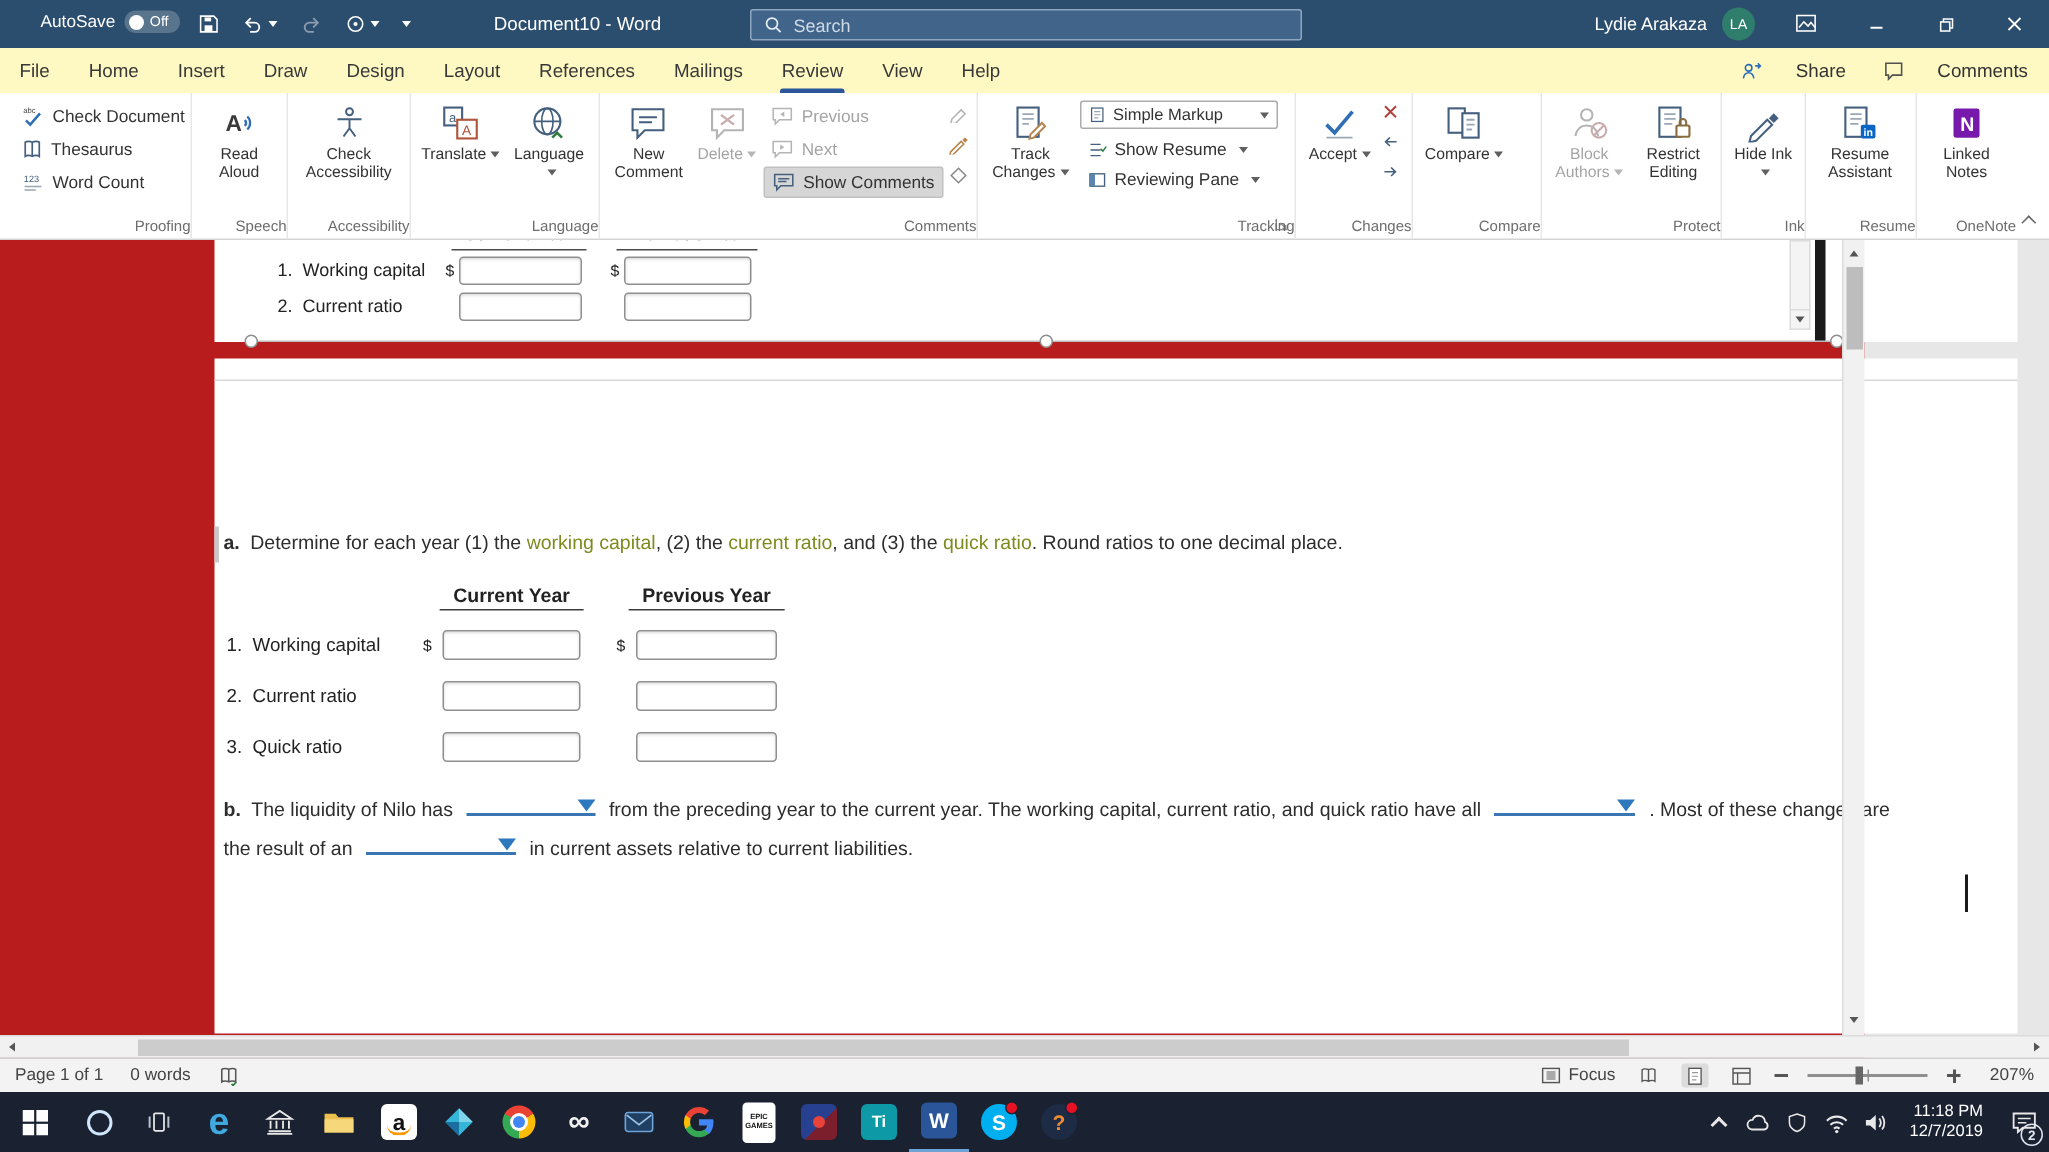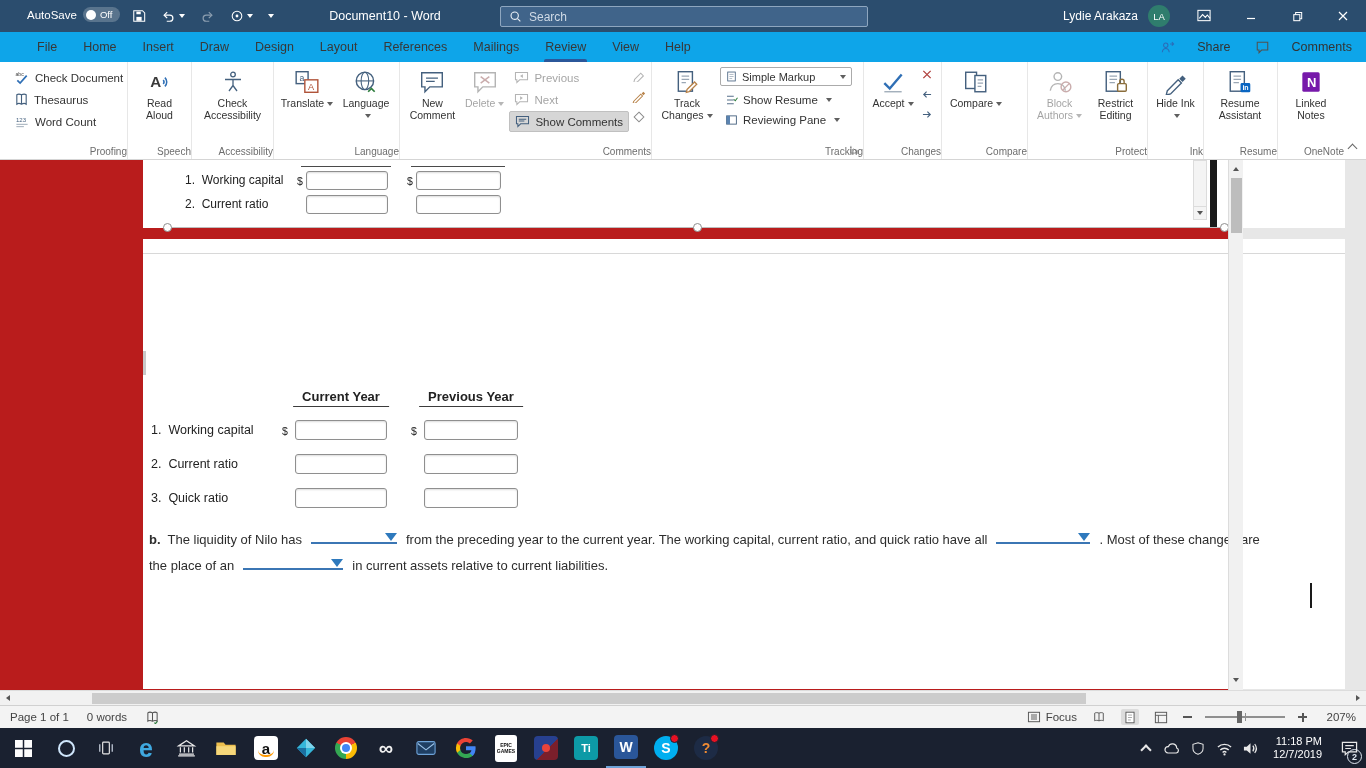--- a/index.html
+++ b/index.html
@@ -20,21 +20,21 @@
   .tb-search{position:absolute;left:500px;top:6px;width:368px;height:21px;background:#40648a;border:1px solid #8ea6bf;border-radius:2px;display:flex;align-items:center;gap:7px;padding:0 8px;}
   .tb-search input{flex:1;background:transparent;border:none;outline:none;color:#eaf1f8;font-size:12px;font-family:"Liberation Sans",sans-serif;}
   .tb-search input::placeholder{color:#cfdae6;}
   .user-name{position:absolute;right:228px;top:9px;font-size:12px;}
   .avatar{position:absolute;right:196px;top:5px;width:22px;height:22px;border-radius:50%;background:#2f7d6d;display:flex;align-items:center;justify-content:center;font-size:9.5px;}
   .tb-pic{position:absolute;right:154px;top:8px;}
   .win-controls{position:absolute;right:0;top:0;height:32px;display:flex;}
   .wc{width:46px;height:32px;display:flex;align-items:center;justify-content:center;}
 
   
-  .menubar{position:absolute;left:0;top:32px;width:100%;height:30px;background:#0ea5e9;display:flex;align-items:center;padding-left:24px;}
+  .menubar{position:absolute;left:0;top:32px;width:100%;height:30px;background:#fef9c3;display:flex;align-items:center;padding-left:0;}
   .mtab{padding:8px 13px;font-size:12.5px;color:#383838;position:relative;cursor:default;}
   .mtab.active::after{content:"";position:absolute;left:12px;right:12px;bottom:0;height:3px;background:#2b579a;border-radius:2px 2px 0 0;}
   .mb-right{position:absolute;right:14px;top:0;height:30px;display:flex;gap:24px;align-items:center;font-size:12.5px;color:#333;}
   .mb-item{display:flex;align-items:center;gap:22px;}
 
   
   .ribbon{position:absolute;left:0;top:62px;width:100%;height:98px;background:#fff;border-bottom:1px solid #d5d5d5;display:flex;align-items:stretch;padding-left:4px;}
   .rgroup{position:relative;border-right:1px solid #e7e7e7;padding:3px 5px 15px;display:flex;align-items:flex-start;gap:3px;}
   .rg-label{position:absolute;left:0;right:0;bottom:2px;text-align:right;font-size:10px;color:#6d6d6d;}
   .bb{display:flex;flex-direction:column;align-items:center;width:56px;padding:2px 1px;border-radius:3px;cursor:default;}
@@ -551,20 +551,23 @@
     </div>
 
     <div class="hline"></div>
     <span class="hdl" style="left:163px"></span>
     <span class="hdl" style="left:693px"></span>
     <span class="hdl" style="left:1220px"></span>
 
     <div class="page">
       <div class="mmark"></div>
 
+      <div class="ia">
+        <b>a.</b><span>Determine for each year (1) the </span><span class="term">working capital</span><span>, (2) the </span><span class="term">current ratio</span><span>, and (3) the </span><span class="term">quick ratio</span><span>. Round ratios to one decimal place.</span>
+      </div>
 
       <div class="thdr" style="left:198px">Current Year</div>
       <div class="thdr" style="left:328px">Previous Year</div>
 
       <span class="rowlabel" style="left:8px;top:184px;font-size:12.5px"><span>1.</span>&nbsp;&nbsp;<span>Working capital</span></span>
       <span class="cur" style="left:139px;top:186px">$</span>
       <input class="fld" style="left: 152px; top: 181px; width: 92px;">
       <span class="cur" style="left:268px;top:186px">$</span>
       <input class="fld" style="left: 281px; top: 181px; width: 94px;">
 
@@ -573,21 +576,21 @@
       <input class="fld" style="left: 281px; top: 215px; width: 94px;">
 
       <span class="rowlabel" style="left:8px;top:252px;font-size:12.5px"><span>3.</span>&nbsp;&nbsp;<span>Quick ratio</span></span>
       <input class="fld" style="left: 152px; top: 249px; width: 92px;">
       <input class="fld" style="left: 281px; top: 249px; width: 94px;">
 
       <div class="ib" style="top:293px">
         <b>b.</b><span>The liquidity of Nilo has</span><span class="blank" style="width:86px"><span class="tri"></span></span><span>from the preceding year to the current year. The working capital, current ratio, and quick ratio have all</span><span class="blank" style="width:94px"><span class="tri"></span></span><span>. Most of these changes are</span>
       </div>
       <div class="ib" style="top:319px">
-        <span>the place of an</span><span class="blank" style="width:100px"><span class="tri"></span></span><span>in current assets relative to current liabilities.</span>
+        <span>the result of an</span><span class="blank" style="width:100px"><span class="tri"></span></span><span>in current assets relative to current liabilities.</span>
       </div>
 
       <div class="caret"></div>
     </div>
 
     <div class="vsb">
       <span class="sbtn" style="left:0;top:2px">
           <span class="tri-up"></span>
         </span>
       <div class="thumb"></div>

